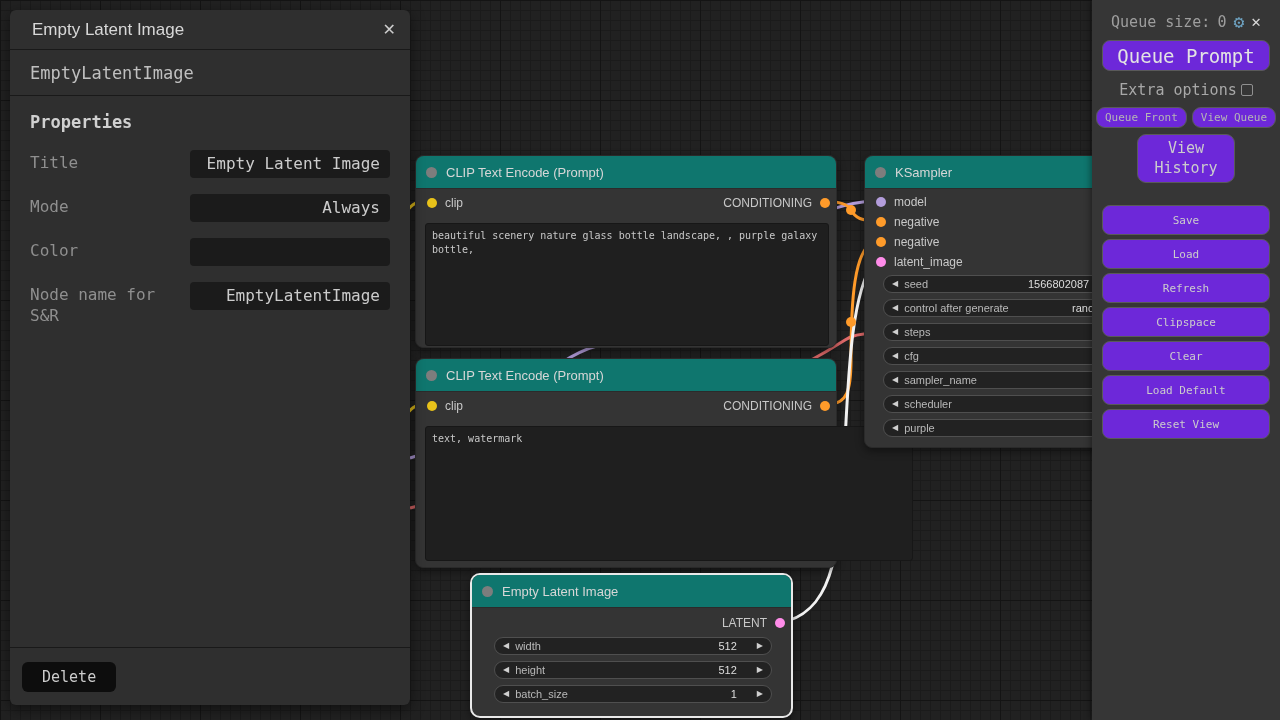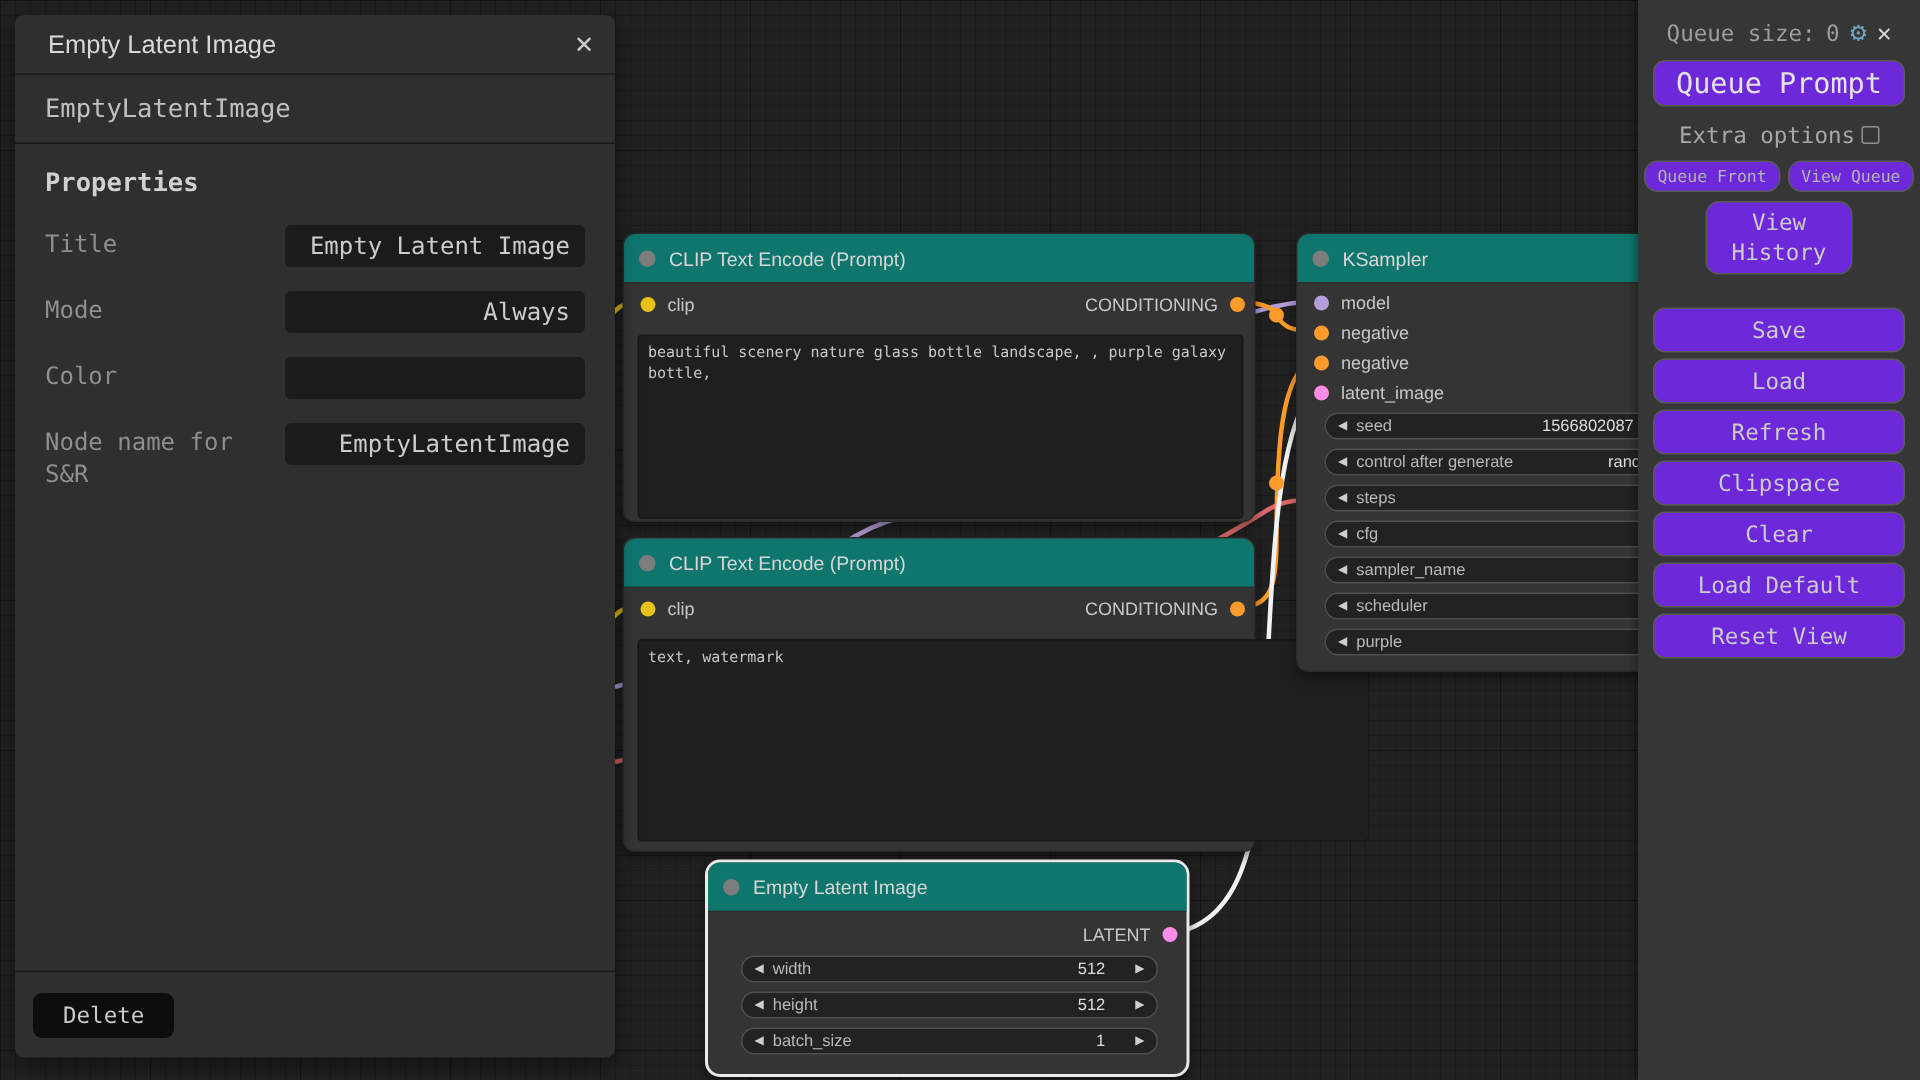--- a/index.html
+++ b/index.html
@@ -117,21 +117,21 @@
     color:#cccccc; font-family:"DejaVu Sans Mono", monospace;
     cursor:pointer; text-align:center;
   }
   #queue-prompt{ width:168px; height:31px; font-size:19px; margin-top:9px; color:#e3e3e3; }
   .extra-row{ display:flex; align-items:center; gap:4px; margin-top:10px; font-size:15px; color:#a8a8a8; }
   .checkbox{ width:12px; height:12px; border:1.5px solid #909090; border-radius:2px; display:inline-block; cursor:pointer; }
   .small-row{ display:flex; gap:5px; margin-top:8px; }
   .sbtn{ font-size:11px; padding:3px 8px; border-radius:9px; color:#b5b5b5; }
   #view-history{ margin-top:6px; font-size:15px; line-height:1.3; padding:4px 16px; border-radius:9px; }
   .big-stack{ display:flex; flex-direction:column; gap:4px; margin-top:22px; }
-  .bbtn{ width:168px; height:30px; font-size:15px; }
+  .bbtn{ width:168px; height:30px; font-size:11px; }
 </style>
 </head>
 <body>
 
 <svg id="wires" width="1280" height="720">
   <path d="M 410 458 C 510 430, 535 362, 600 345 C 700 318, 770 208, 872 201" stroke="#b39ddb" stroke-width="3" fill="none"></path>
   <path d="M 410 508 C 610 460, 770 388, 845 340 C 880 318, 950 355, 1092 398" stroke="#e06a6a" stroke-width="3" fill="none"></path>
   <path d="M 403 216 C 410 206, 415 201, 426 201" stroke="#e8c21a" stroke-width="3" fill="none"></path>
   <path d="M 403 419 C 410 409, 415 404, 426 404" stroke="#e8c21a" stroke-width="3" fill="none"></path>
   <path d="M 829 201 C 845 203, 849 206, 851 210 C 856 219, 862 220, 874 221" stroke="#ff9b2a" stroke-width="3" fill="none"></path>

